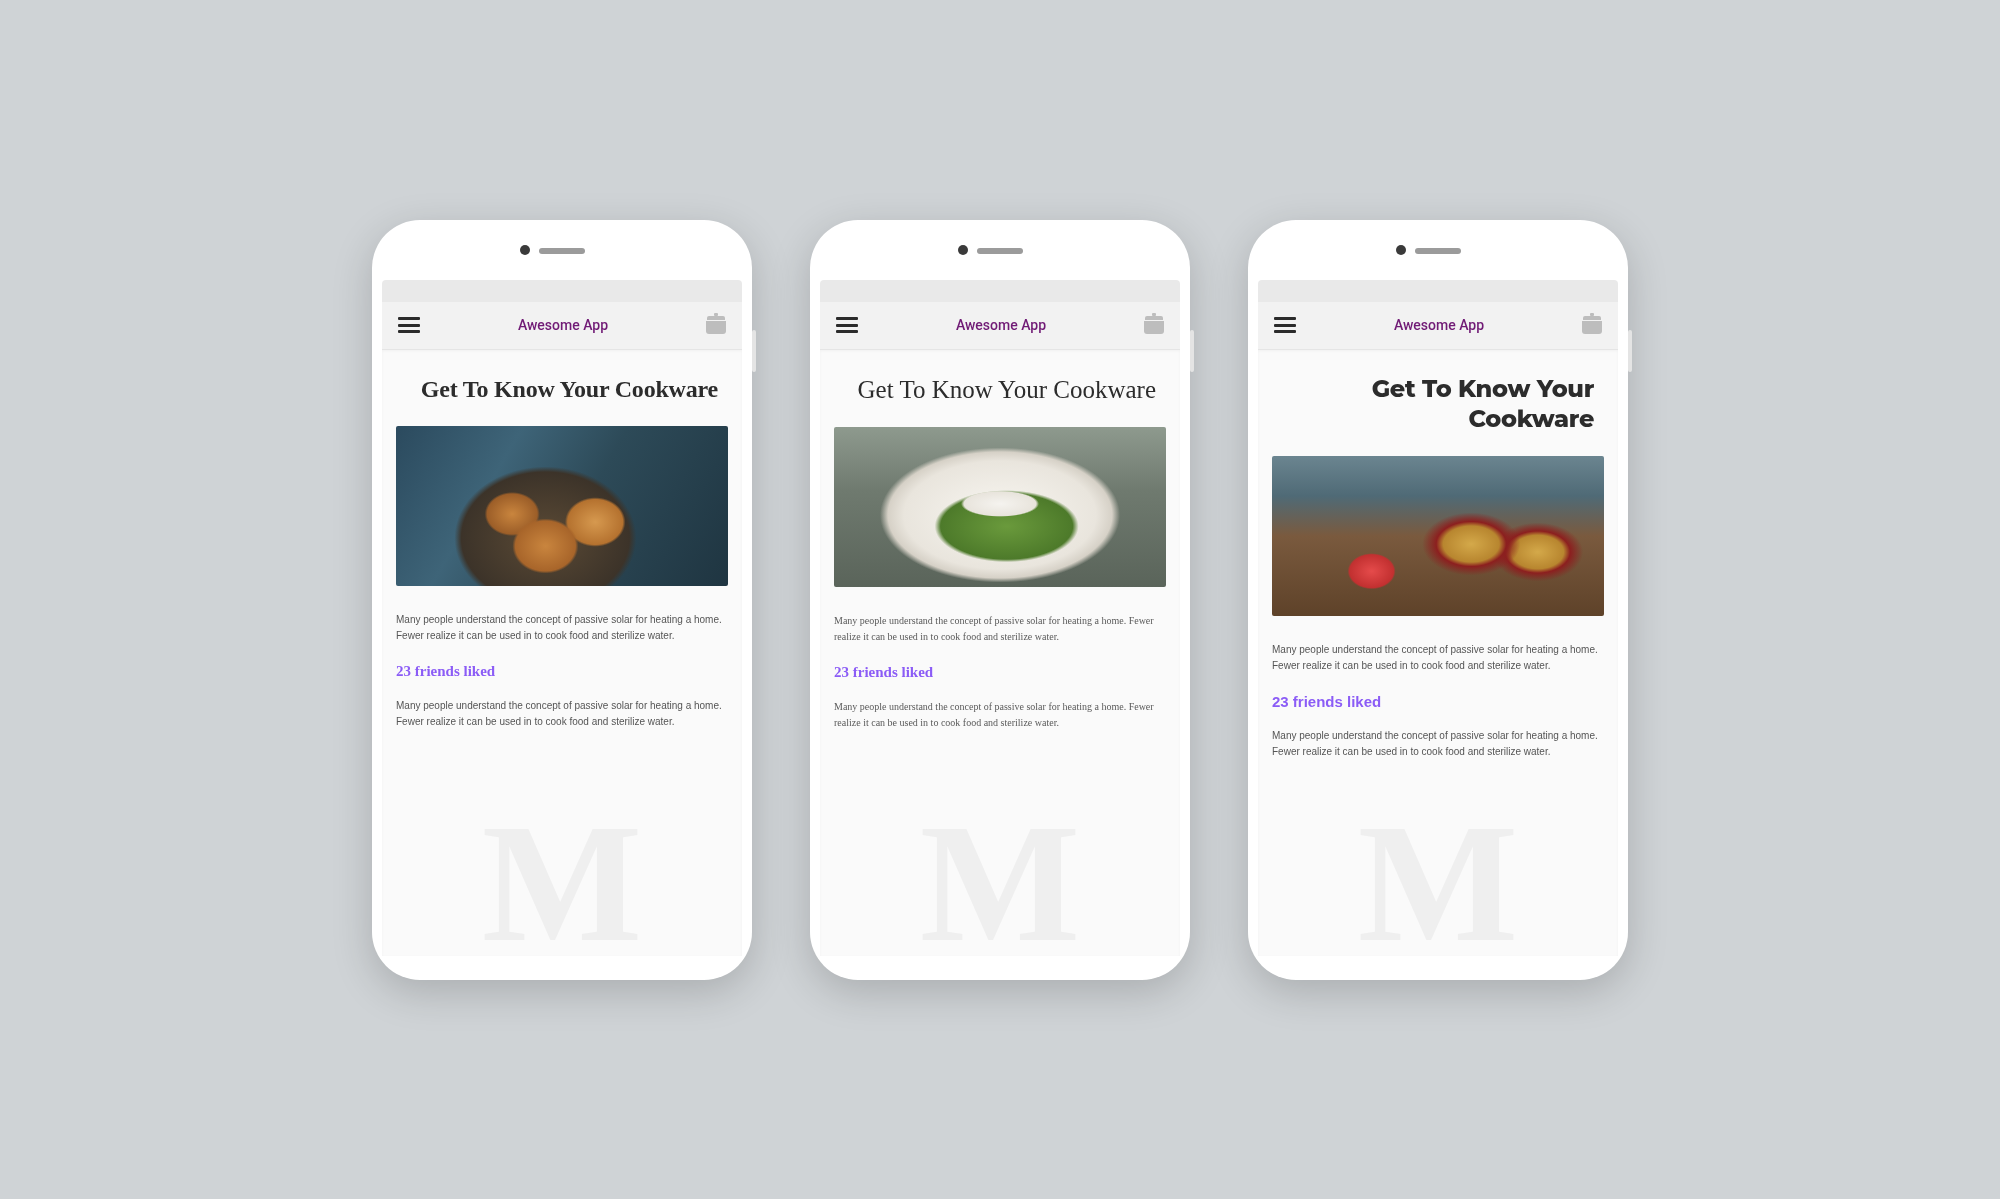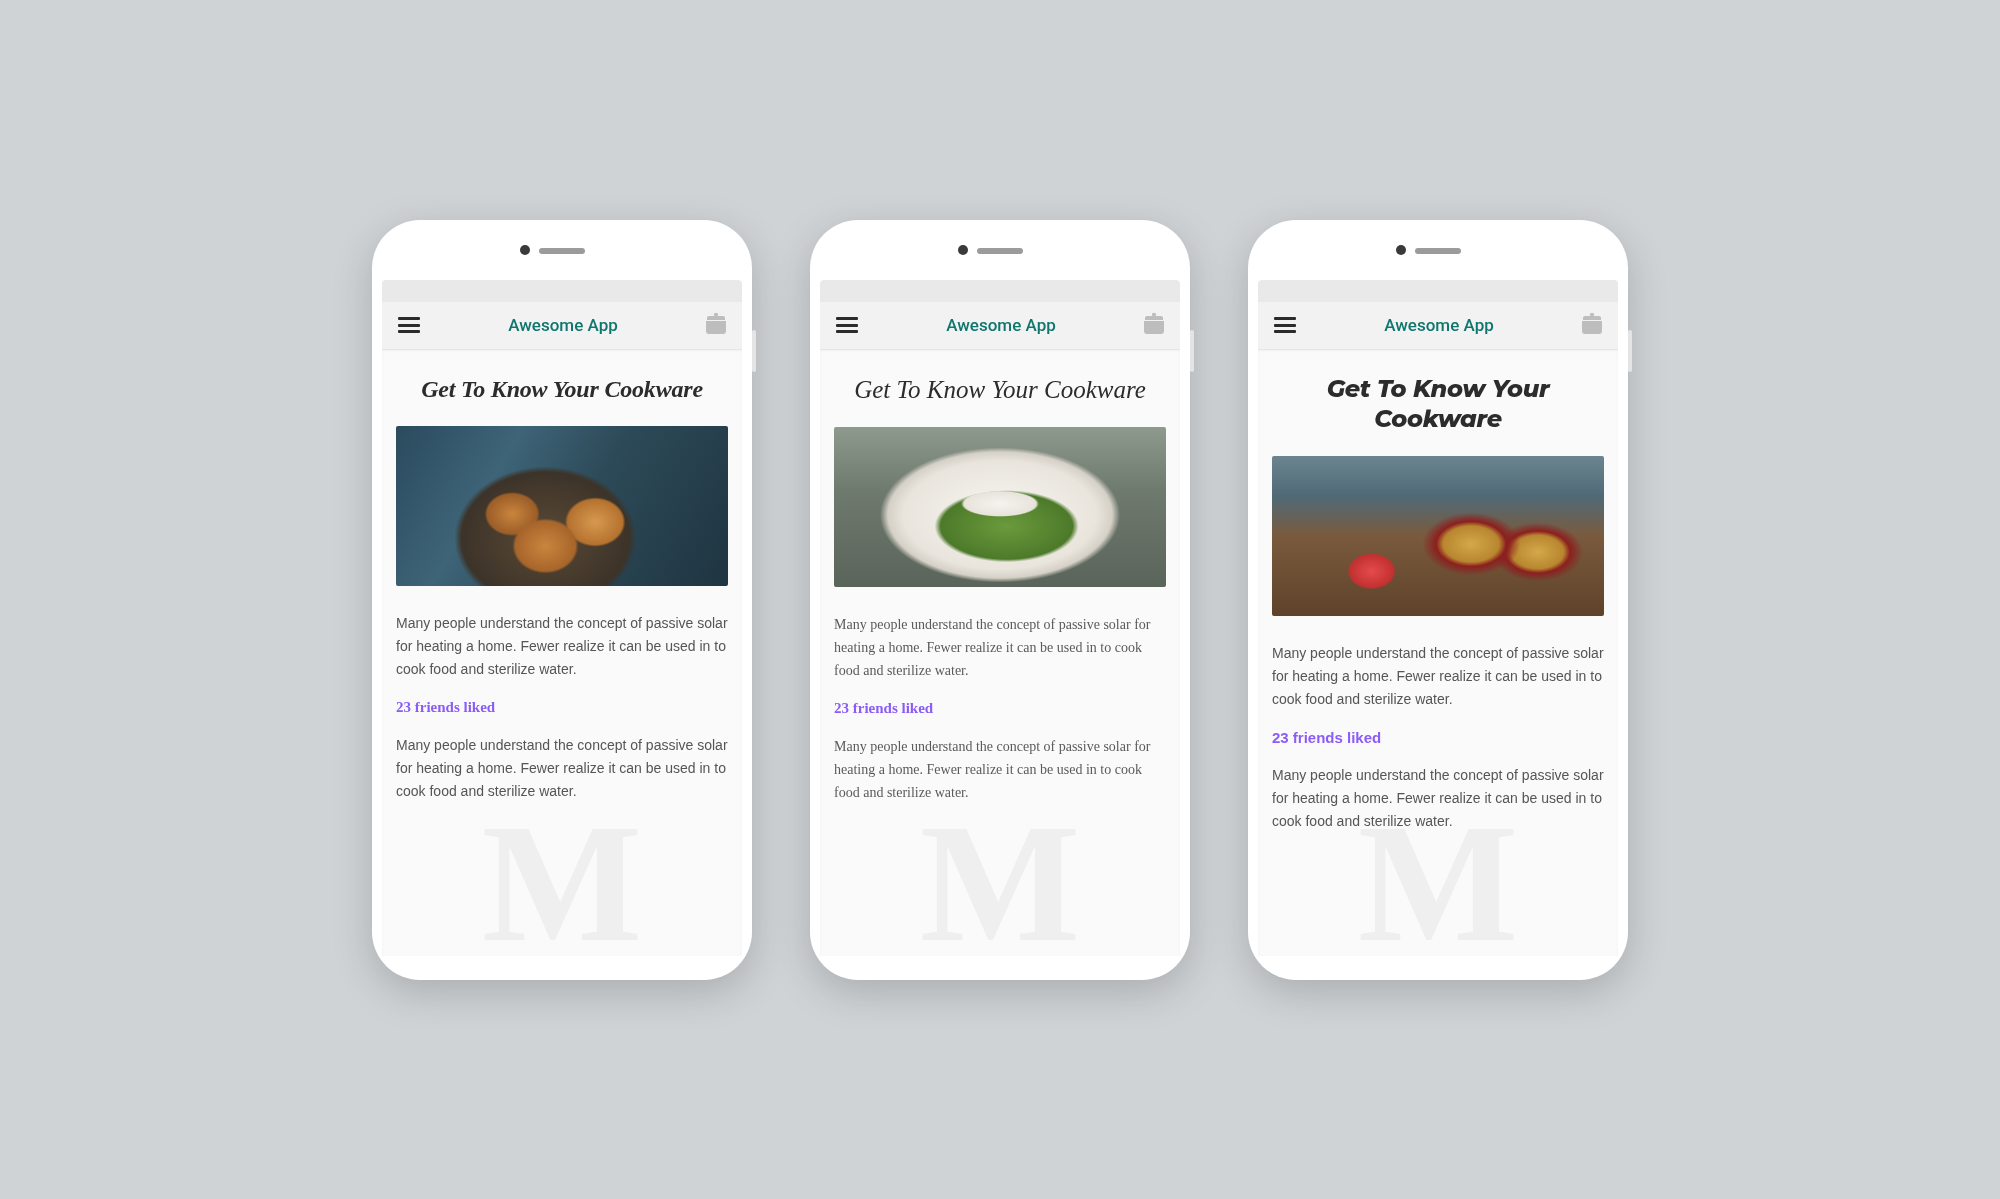--- a/index.html
+++ b/index.html
@@ -79,22 +79,22 @@
     flex-direction: column;
     justify-content: space-between;
     cursor: pointer;
   }
   .burger span {
     height: 3px;
     background: #2b2b2b;
     border-radius: 1px;
   }
   .app-title {
-    color: #0f766e;
-    font-size: 17px;
+    color: #701a75;
+    font-size: 14px;
     font-weight: 500;
   }
   .pot-icon {
     width: 20px;
     height: 18px;
     position: relative;
   }
   .pot-icon .lid {
     position: absolute;
     top: 0;
@@ -139,38 +139,37 @@
     transform: translateX(-50%);
     font-size: 170px;
     font-weight: 900;
     color: #efefef;
     font-family: Georgia, 'Times New Roman', serif;
     line-height: 1;
     pointer-events: none;
     user-select: none;
   }
   .article-title {
-    text-align: center;
+    text-align: right;
     font-size: 24px;
     line-height: 1.25;
     color: #2c2c2c;
     margin-bottom: 22px;
     padding: 0 10px;
-    font-style: italic;
   }
   .hero {
     width: 100%;
     height: 160px;
     border-radius: 2px;
     margin-bottom: 26px;
     position: relative;
     overflow: hidden;
   }
   .para {
-    font-size: 14px;
+    font-size: 10px;
     line-height: 1.65;
     color: #555;
     margin-bottom: 18px;
     position: relative;
     z-index: 1;
   }
   .friends {
     font-size: 15px;
     color: #8b5cf6;
     margin-bottom: 18px;

